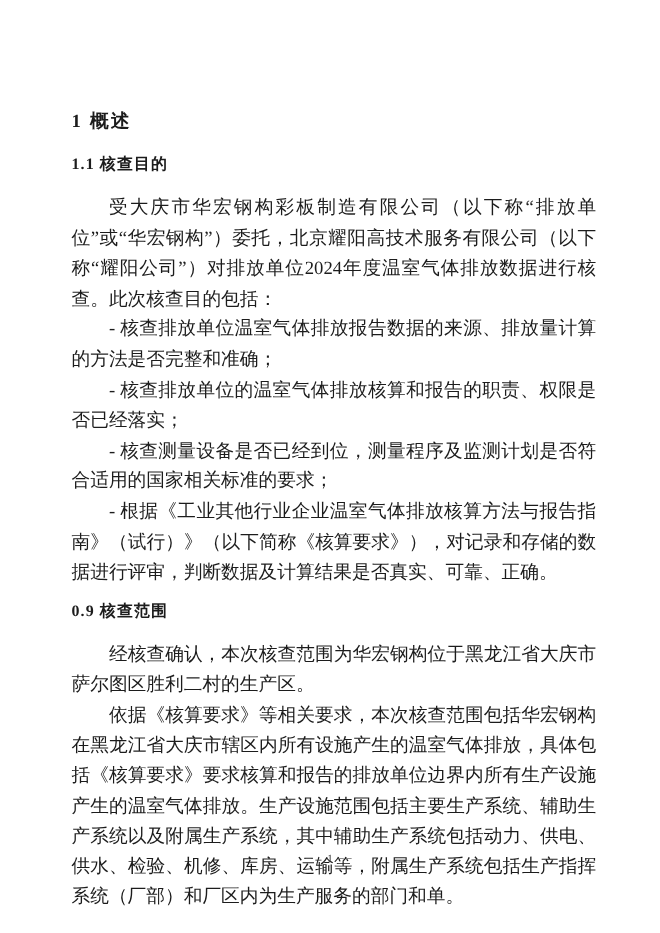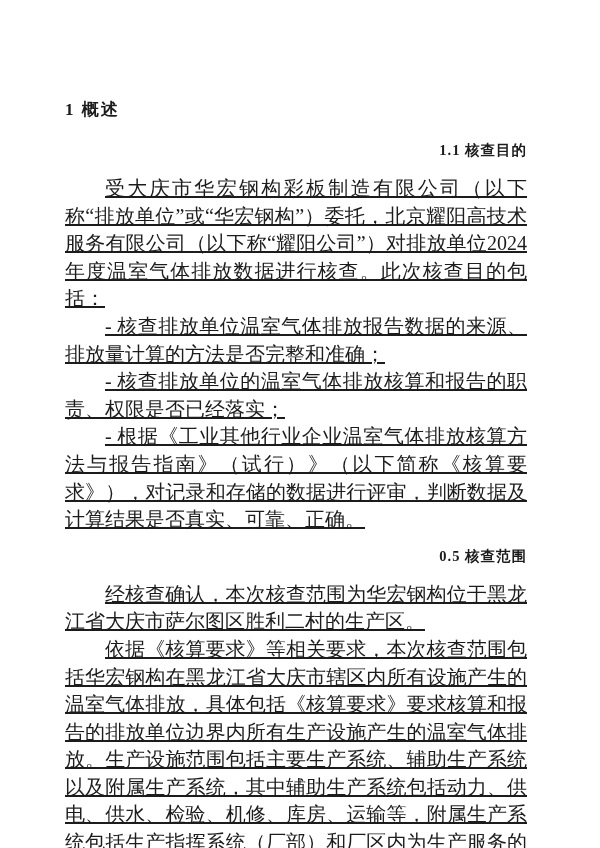--- a/index.html
+++ b/index.html
@@ -6,52 +6,50 @@
     margin: 0;
     padding: 0;
     background: #ffffff;
   }
   .page {
     position: relative;
     width: 600px;
     height: 848px;
     background: #ffffff;
     box-sizing: border-box;
-    padding: 100px 73px 0 65px;
+    padding: 100px 58px 0 65px;
     font-family: "Liberation Serif", "DejaVu Serif", serif;
     color: #1c1c1c;
     overflow: hidden;
   }
   .sec-title {
     font-size: 17px;
     font-weight: bold;
     letter-spacing: 2px;
     margin: 0 0 21px 0;
     line-height: 20px;
   }
   .sub-title {
     font-size: 14.5px;
     font-weight: bold;
     letter-spacing: 1px;
     margin: 0 0 16px 0;
     line-height: 18px;
-    text-align: right;
   }
   .sub-title.later {
     margin-top: 13px;
   }
   .body-para {
-    font-size: 20px;
+    font-size: 17px;
     line-height: 27.6px;
     margin: 0;
     text-align: justify;
     text-justify: inter-ideograph;
     text-indent: 2em;
     word-break: break-all;
-    text-decoration: underline;
   }
   .page-number {
     position: absolute;
     left: 0;
     right: 0;
     top: 776px;
     text-align: center;
     font-size: 10px;
     color: #333333;
   }
@@ -64,24 +62,25 @@
   <h1 class="sec-title">1 概述</h1>
 
   <h2 class="sub-title">1.1 核查目的</h2>
 
   <p class="body-para">受大庆市华宏钢构彩板制造有限公司（以下称“排放单位”或“华宏钢构”）委托，北京耀阳高技术服务有限公司（以下称“耀阳公司”）对排放单位2024年度温室气体排放数据进行核查。此次核查目的包括：</p>
 
   <p class="body-para">- 核查排放单位温室气体排放报告数据的来源、排放量计算的方法是否完整和准确；</p>
 
   <p class="body-para">- 核查排放单位的温室气体排放核算和报告的职责、权限是否已经落实；</p>
 
+  <p class="body-para">- 核查测量设备是否已经到位，测量程序及监测计划是否符合适用的国家相关标准的要求；</p>
 
   <p class="body-para">- 根据《工业其他行业企业温室气体排放核算方法与报告指南》（试行）》（以下简称《核算要求》），对记录和存储的数据进行评审，判断数据及计算结果是否真实、可靠、正确。</p>
 
-  <h2 class="sub-title later">0.5 核查范围</h2>
+  <h2 class="sub-title later">0.9 核查范围</h2>
 
   <p class="body-para">经核查确认，本次核查范围为华宏钢构位于黑龙江省大庆市萨尔图区胜利二村的生产区。</p>
 
   <p class="body-para">依据《核算要求》等相关要求，本次核查范围包括华宏钢构在黑龙江省大庆市辖区内所有设施产生的温室气体排放，具体包括《核算要求》要求核算和报告的排放单位边界内所有生产设施产生的温室气体排放。生产设施范围包括主要生产系统、辅助生产系统以及附属生产系统，其中辅助生产系统包括动力、供电、供水、检验、机修、库房、运输等，附属生产系统包括生产指挥系统（厂部）和厂区内为生产服务的部门和单。</p>
 
   <div class="page-number">1</div>
 
 </div>
 
 </body></html>

